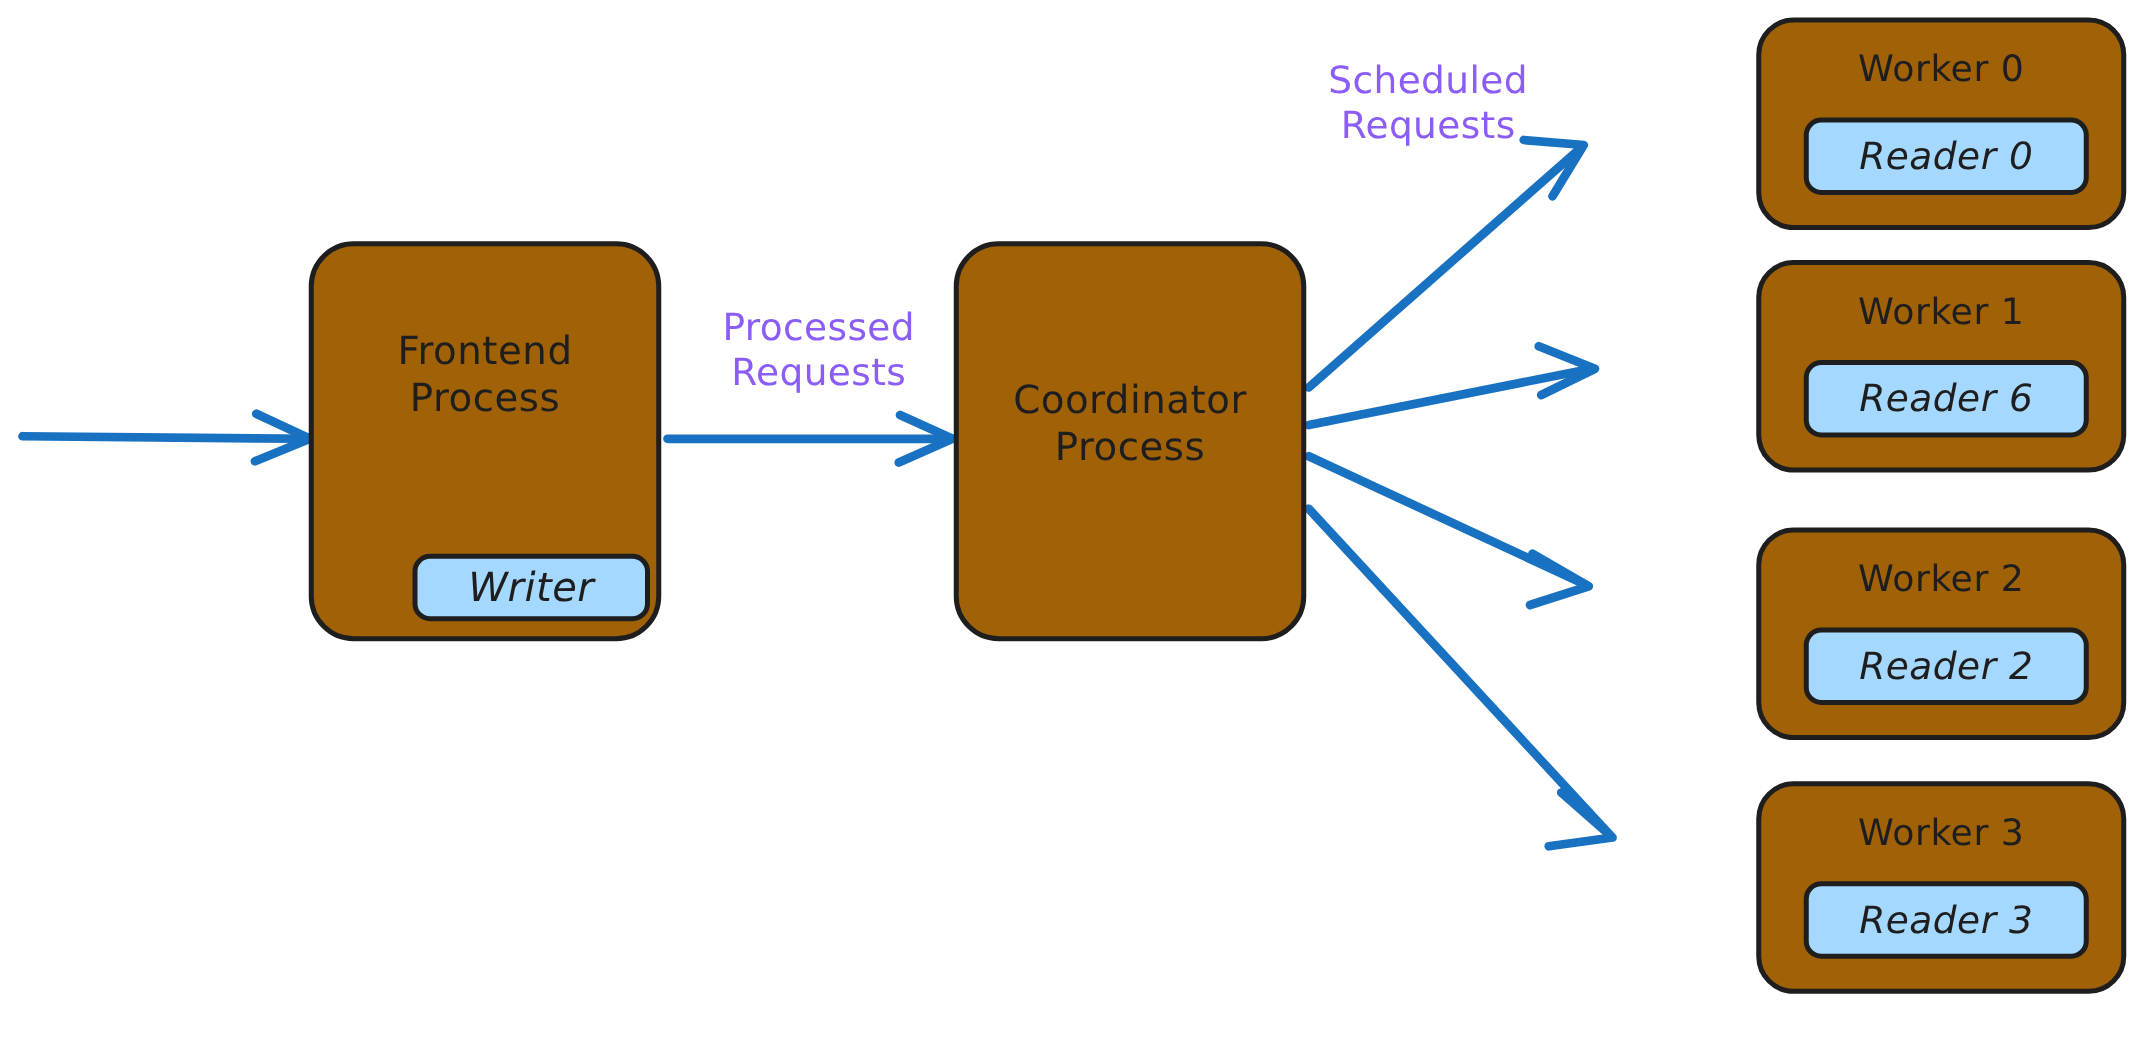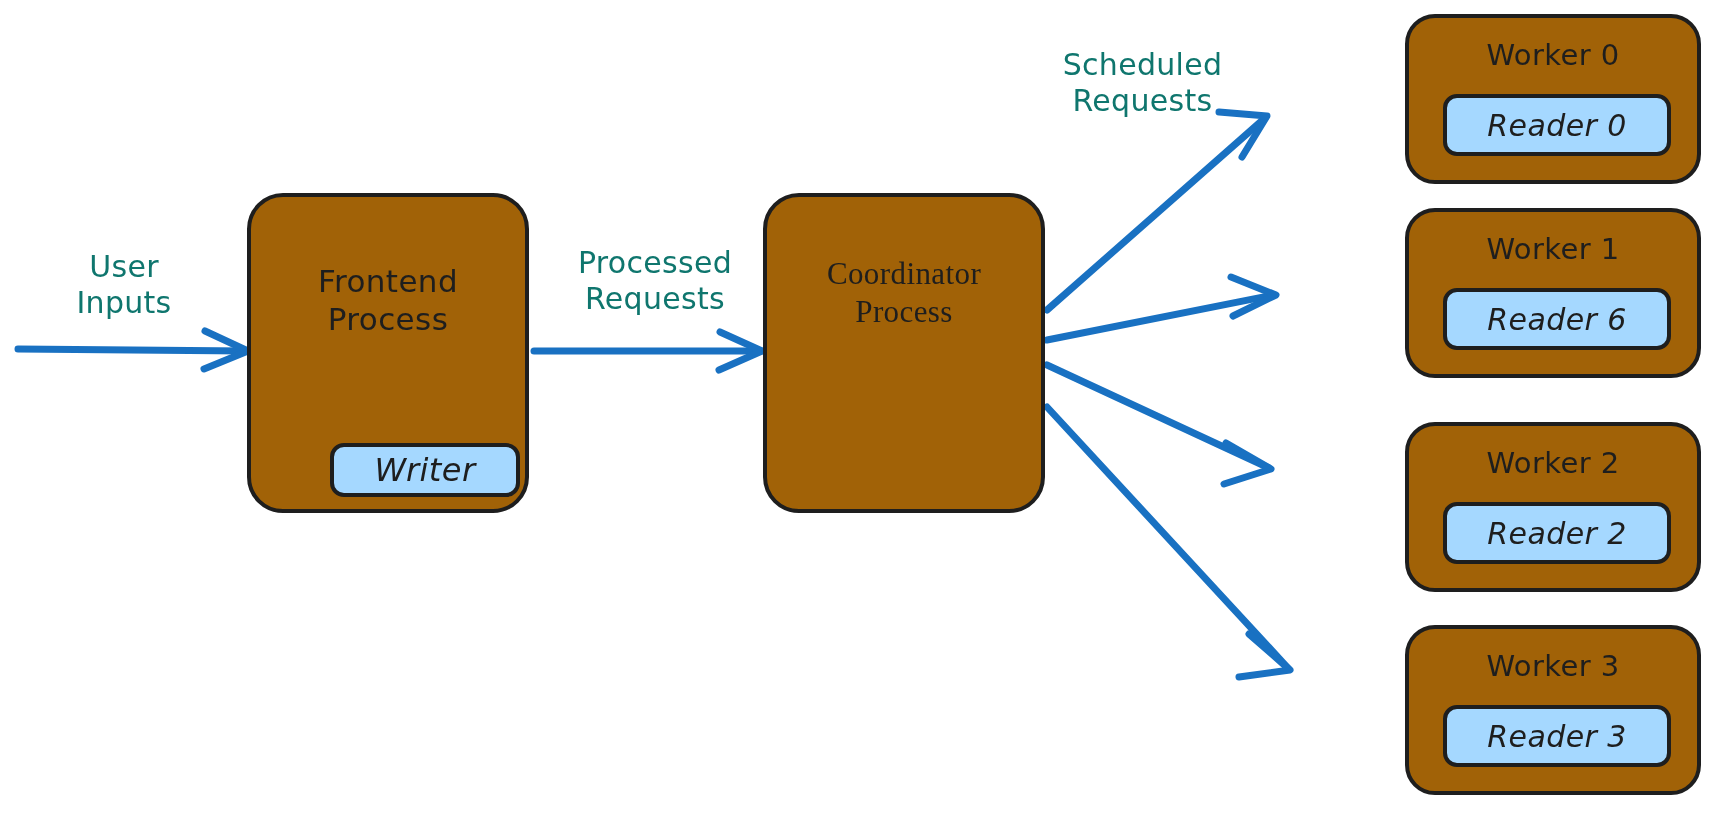--- a/index.html
+++ b/index.html
@@ -57,23 +57,22 @@
   }
   #writer-box {
     left: 79px; top: 246px; width: 190px; height: 54px;
     font-size: 32px;
   }
   #coordinator-process {
     left: 763px; top: 193px; width: 282px; height: 320px;
     border-radius: 36px;
   }
   #coordinator-process .node-label {
-    margin-top: 58px;
+    margin-top: 105px;
     font-size: 31px;
-    font-family: Liberation Serif, serif;
   }
   .worker {
     left: 1405px; width: 296px; height: 170px;
     border-radius: 30px;
   }
   .worker .node-label {
     margin-top: 20px;
     font-size: 29px;
   }
   .worker .sub-node {
@@ -81,21 +80,21 @@
     font-size: 30px;
   }
   #worker-0 { top: 14px; }
   #worker-1 { top: 208px; }
   #worker-2 { top: 422px; }
   #worker-3 { top: 625px; }
 
   
   .edge-label {
     position: absolute;
-    color: #0f766e;
+    color: #8b5cf6;
     text-align: center;
     line-height: 1.2;
     white-space: pre-line;
     font-size: 30px;
     letter-spacing: 0.3px;
   }
   #label-user-inputs   { left: 34px;  top: 249px; width: 180px; }
   #label-processed     { left: 543px; top: 245px; width: 224px; }
   #label-scheduled     { left: 1035px; top: 47px; width: 215px; }
 
@@ -152,22 +151,20 @@
       <path class="arrow-path" d="M1047,365 L1269,468"></path>
       <path class="arrow-head" d="M1226,443 L1271,469 L1224,484"></path>
     </g>
 
     <g>
       <path class="arrow-path" d="M1047,407 L1288,668"></path>
       <path class="arrow-head" d="M1249,634 L1290,670 L1239,677"></path>
     </g>
   </svg>
 
-  <div class="edge-label" id="label-user-inputs">User
-Inputs</div>
 
   <div class="edge-label" id="label-processed">Processed
 Requests</div>
 
   <div class="edge-label" id="label-scheduled">Scheduled
 Requests</div>
 
   <div class="node" id="frontend-process">
     <div class="node-label">Frontend
 Process</div>

